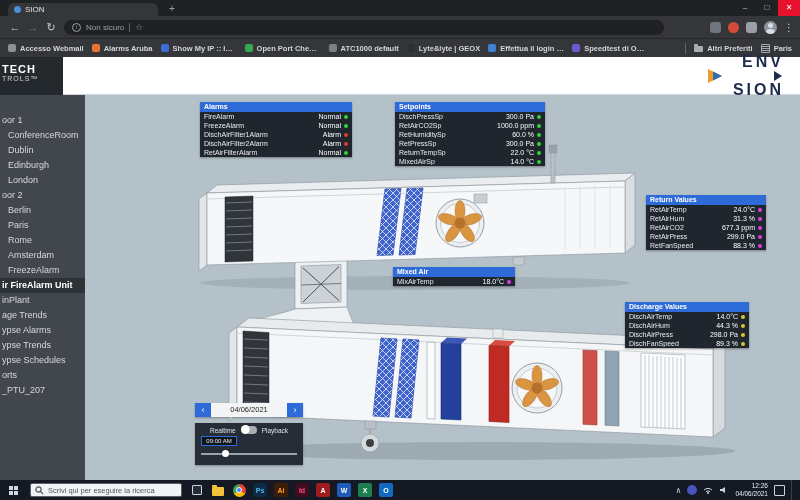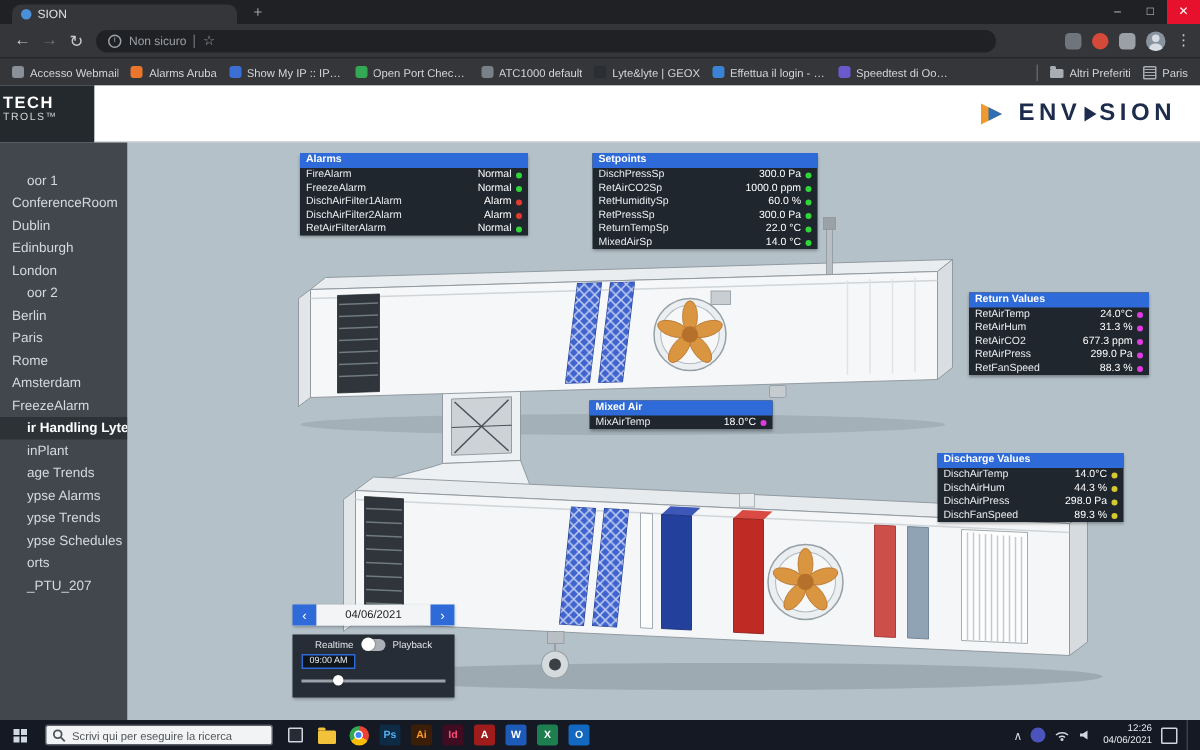--- a/index.html
+++ b/index.html
@@ -30,40 +30,40 @@
   .ext-icon { width:11px; height:11px; border-radius:3px; background:#6e757d; }
   .ext-icon.red { background:#d44a3a; border-radius:50%; }
   .puzzle-icon { width:11px; height:11px; border-radius:3px; background:#9aa0a6; }
   .avatar { width:13px; height:13px; border-radius:50%; background:#8a949e; position:relative; overflow:hidden; }
   .avatar::before { content:""; position:absolute; left:4px; top:2px; width:5px; height:5px; border-radius:50%; background:#d7dde2; }
   .avatar::after { content:""; position:absolute; left:2px; top:8px; width:9px; height:6px; border-radius:4px 4px 0 0; background:#d7dde2; }
   .kebab { color:#c7cbd0; font-size:10px; }
 
   
   .bookmarksbar { position:absolute; left:0; top:38px; width:800px; height:19px; background:#35363a; border-top:1px solid #27282b; display:flex; align-items:center; gap:8px; padding:0 8px; }
-  .bm { display:flex; align-items:center; gap:4px; min-width:0; }
+  .bm { display:flex; align-items:center; gap:4px; min-width:0;font-weight:bold; }
   .bm-fav { width:8px; height:8px; border-radius:2px; flex:none; }
   .bm-label { font-size:7.5px; color:#d3d5d8; white-space:nowrap; overflow:hidden; text-overflow:ellipsis; max-width:64px; }
   .bm-sep { width:1px; height:11px; background:#5f6368; margin-left:auto; }
   .folder-icon { position:relative; width:9px; height:6px; background:#a7adb3; border-radius:1px; margin-top:2px; flex:none; }
   .folder-icon::before { content:""; position:absolute; top:-2px; left:0; width:4px; height:2px; background:#a7adb3; border-radius:1px 1px 0 0; }
   .readlist-icon { width:9px; height:9px; border:1px solid #a7adb3; border-radius:1px; background:repeating-linear-gradient(#35363a 0 1px,#a7adb3 1px 2px); flex:none; }
 
   
   .page-header { position:absolute; left:0; top:57px; width:800px; height:38px; display:flex; }
   .logo-block { width:63px; height:38px; background:#24292e; color:#fff; padding:6px 0 0 2px; overflow:hidden; }
   .logo-line1 { font-size:11px; font-weight:bold; letter-spacing:1px; line-height:12px; }
   .logo-line2 { font-size:7px; letter-spacing:1px; color:#cfd4d8; }
   .header-white { flex:1; background:#ffffff; border-bottom:1px solid #d0d5d9; display:flex; align-items:center; justify-content:flex-end; gap:8px; padding-right:16px; }
-  .brand { display:flex; align-items:center; font-size:16px; font-weight:bold; color:#1d2c4d; letter-spacing:3px; }
+  .brand { display:flex; align-items:flex-end; font-size:16px; font-weight:bold; color:#1d2c4d; letter-spacing:3px;flex-direction:column; }
   .brand-chev { width:0; height:0; border-top:5px solid transparent; border-bottom:5px solid transparent; border-left:8px solid #1d2c4d; margin:0 2px; }
 
   
   .sidebar { position:absolute; left:0; top:95px; width:85px; height:385px; background:#42474d; padding-top:18px; overflow:hidden; }
-  .side-item { height:15px; line-height:15px; font-size:9px; color:#d6d9dc; padding-left:18px; white-space:nowrap; overflow:hidden; cursor:default; }
+  .side-item { height:15px; line-height:15px; font-size:9px; color:#d6d9dc; padding-left:2px; white-space:nowrap; overflow:hidden; cursor:default; }
   .side-item.child { padding-left:8px; }
   .side-item.active { background:#2d3237; color:#ffffff; font-weight:bold; }
 
   
   .main { position:absolute; left:85px; top:95px; width:715px; height:385px; background:#b4c1c9; overflow:hidden; }
   .ahu-svg { position:absolute; left:0; top:0; }
 
   .panel { position:absolute; background:#1f262e; box-shadow:0 1px 2px rgba(0,0,0,.35); }
   .panel-header { background:#2e6bd8; color:#fff; font-size:7px; font-weight:bold; height:10px; line-height:10px; padding:0 4px; white-space:nowrap; overflow:hidden; }
   .prow { display:flex; align-items:center; height:9px; padding:0 4px; gap:3px; }
@@ -209,21 +209,21 @@
   <div class="side-item child">ConferenceRoom</div>
   <div class="side-item child">Dublin</div>
   <div class="side-item child">Edinburgh</div>
   <div class="side-item child">London</div>
   <div class="side-item">oor 2</div>
   <div class="side-item child">Berlin</div>
   <div class="side-item child">Paris</div>
   <div class="side-item child">Rome</div>
   <div class="side-item child">Amsterdam</div>
   <div class="side-item child">FreezeAlarm</div>
-  <div class="side-item active">ir Handling Lyte</div>
+  <div class="side-item active">ir FireAlarm Unit</div>
   <div class="side-item">inPlant</div>
   <div class="side-item">age Trends</div>
   <div class="side-item">ypse Alarms</div>
   <div class="side-item">ypse Trends</div>
   <div class="side-item">ypse Schedules</div>
   <div class="side-item">orts</div>
   <div class="side-item">_PTU_207</div>
 </div>
 
 <div class="main">

